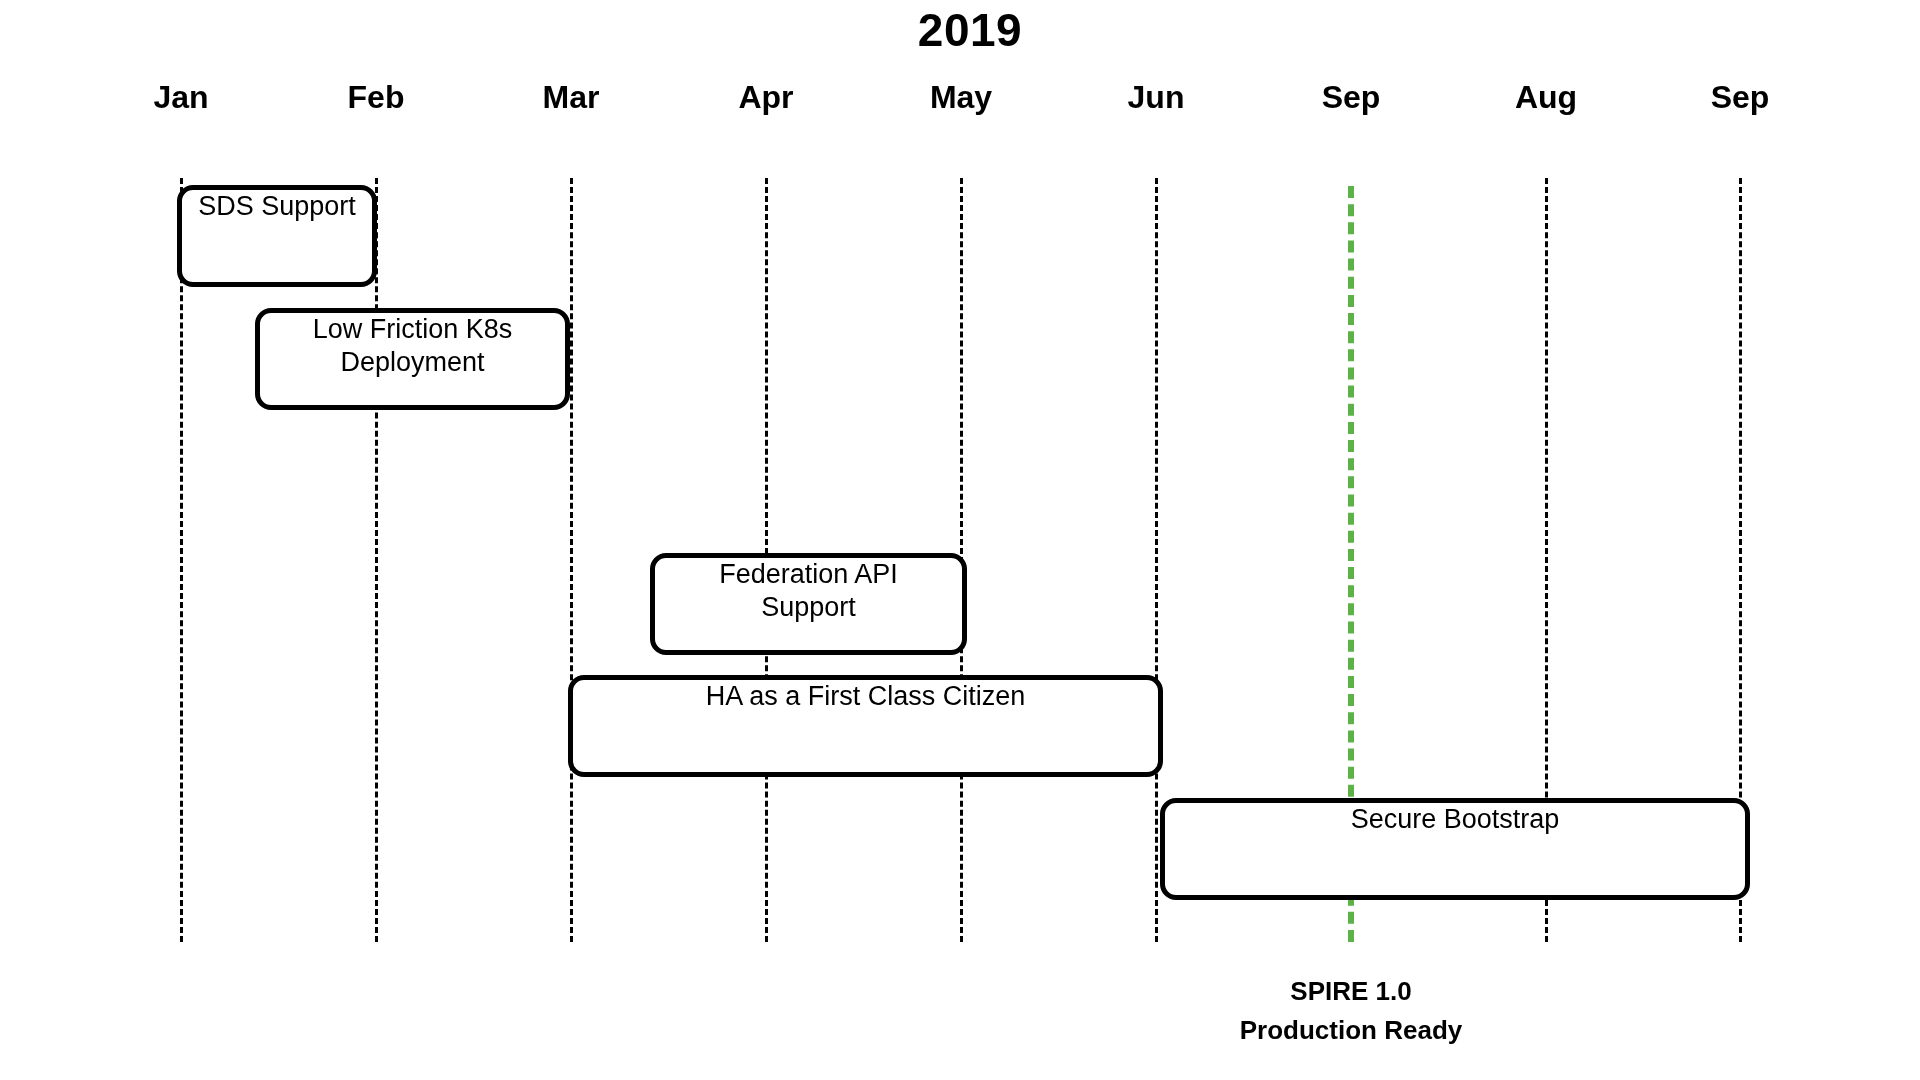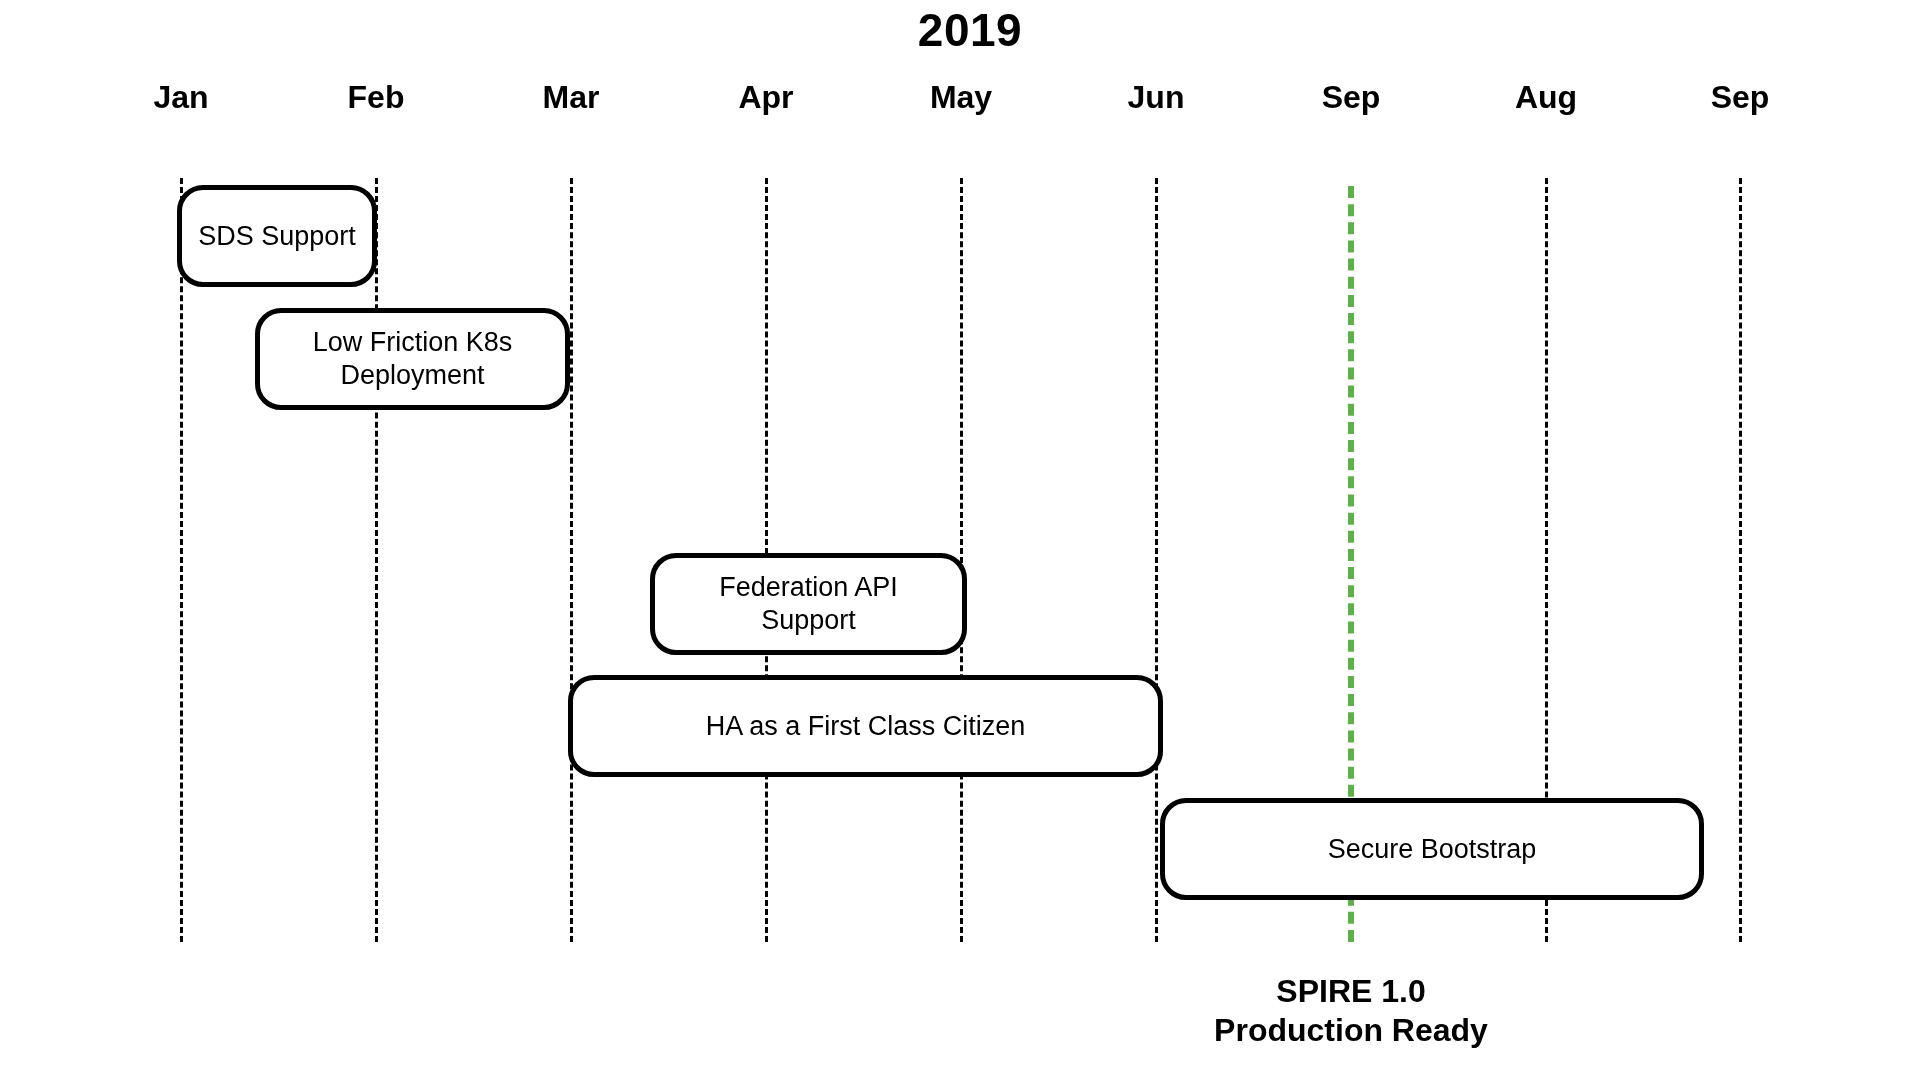--- a/index.html
+++ b/index.html
@@ -65,43 +65,42 @@
     height: 756px;
   }
 
   
   .task-bar {
     position: absolute;
     box-sizing: border-box;
     height: 102px;
     background: #ffffff;
     border: 5px solid #000000;
-    border-radius: 26px;
+    border-radius: 16px;
     display: flex;
-    align-items: center;
     justify-content: center;
     padding: 0 14px;
   }
   .task-label {
     font-size: 27px;
     font-weight: normal;
     line-height: 33px;
     text-align: center;
     color: #000000;
     white-space: pre-line;
   }
 
   
   .milestone-caption {
     position: absolute;
     width: 520px;
     margin-left: -260px;
     top: 972px;
     text-align: center;
-    font-size: 32px;
+    font-size: 26px;
     font-weight: bold;
     line-height: 39px;
     color: #000000;
     white-space: pre-line;
   }
 </style>
 </head>
 <body>
 
 <div id="roadmap">
@@ -140,20 +139,20 @@
 
   <div class="task-bar" style="left:650px; width:317px; top:553px">
     <span class="task-label">Federation API
 Support</span>
   </div>
 
   <div class="task-bar" style="left:568px; width:595px; top:675px">
     <span class="task-label">HA as a First Class Citizen</span>
   </div>
 
-  <div class="task-bar" style="left:1160px; width:544px; top:798px">
+  <div class="task-bar" style="left:1160px; width:590px; top:798px">
     <span class="task-label">Secure Bootstrap</span>
   </div>
 
   <div class="milestone-caption" style="left:1351px">SPIRE 1.0
 Production Ready</div>
 
 </div>
 
 </body></html>

